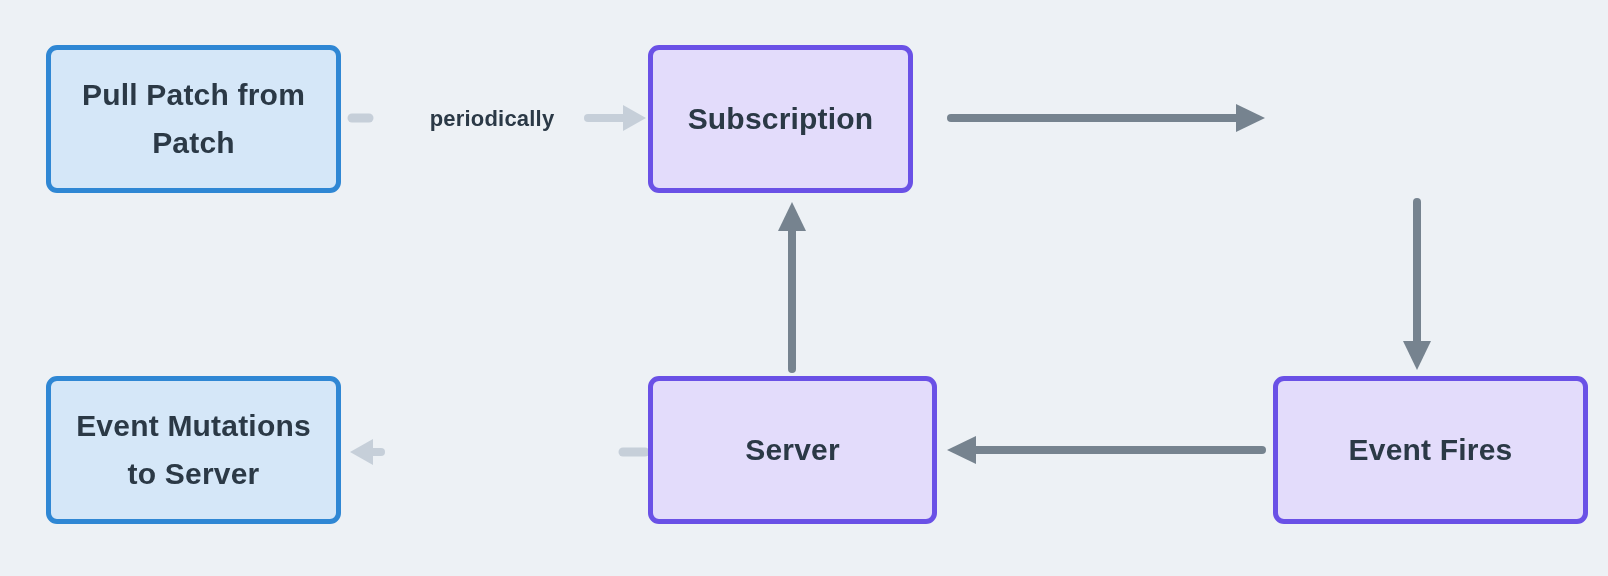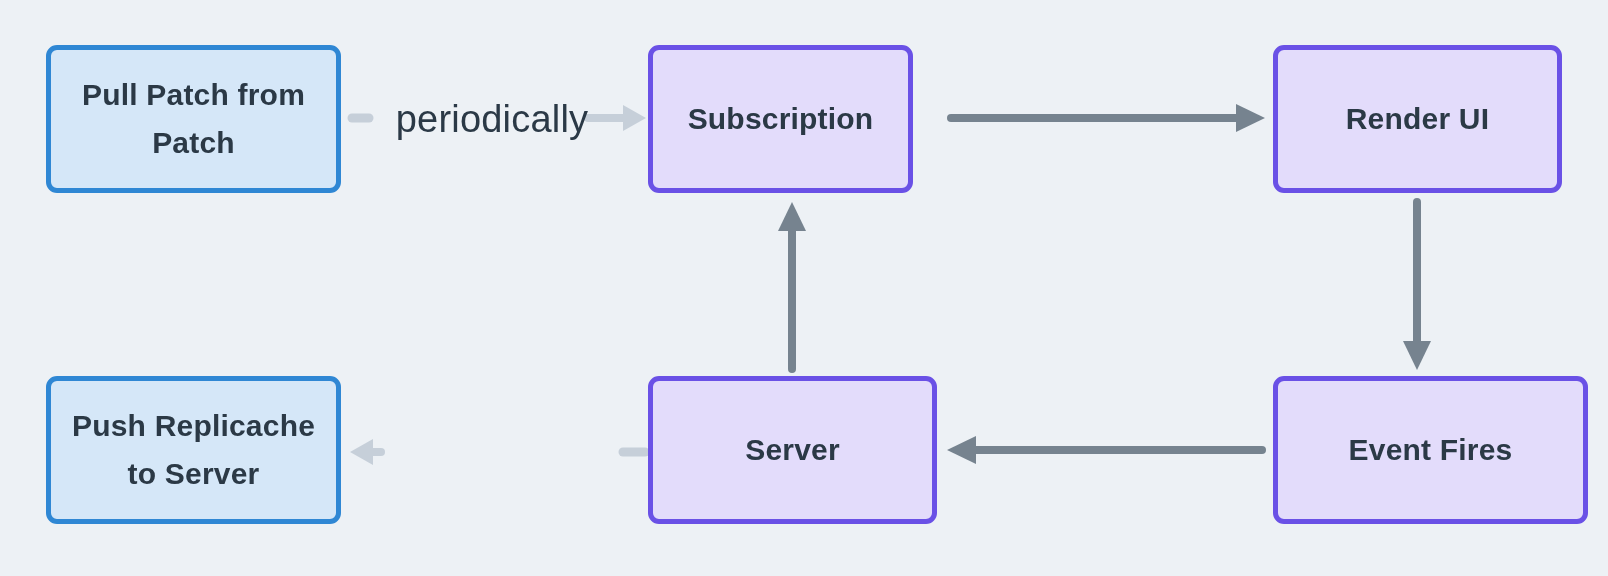--- a/index.html
+++ b/index.html
@@ -47,22 +47,22 @@
     color: #2b3946;
     line-height: 48px;
     letter-spacing: 0.2px;
   }
   .node-label .line {
     display: block;
   }
   .edge-label {
     position: absolute;
     transform: translate(-50%, -50%);
-    font-size: 38px;
-    font-weight: 400;
+    font-size: 22px;
+    font-weight: 700;
     color: #2b3946;
     white-space: nowrap;
     letter-spacing: 0.2px;
   }
 </style>
 </head>
 <body>
 
 <div class="canvas">
 
@@ -107,29 +107,24 @@
       <span class="line">Patch</span>
     </div>
   </div>
 
   <div class="node purple" style="left:648px; top:45px; width:265px;">
     <div class="node-label">
       <span class="line">Subscription</span>
     </div>
   </div>
 
-  <div class="node purple" style="left:1273px; top:45px; width:289px;">
-    <div class="node-label">
-      <span class="line">Render UI</span>
-    </div>
-  </div>
 
   <div class="node blue" style="left:46px; top:376px; width:295px;">
     <div class="node-label">
-      <span class="line">Push Replicache</span>
+      <span class="line">Event Mutations</span>
       <span class="line">to Server</span>
     </div>
   </div>
 
   <div class="node purple" style="left:648px; top:376px; width:289px;">
     <div class="node-label">
       <span class="line">Server</span>
     </div>
   </div>
 

